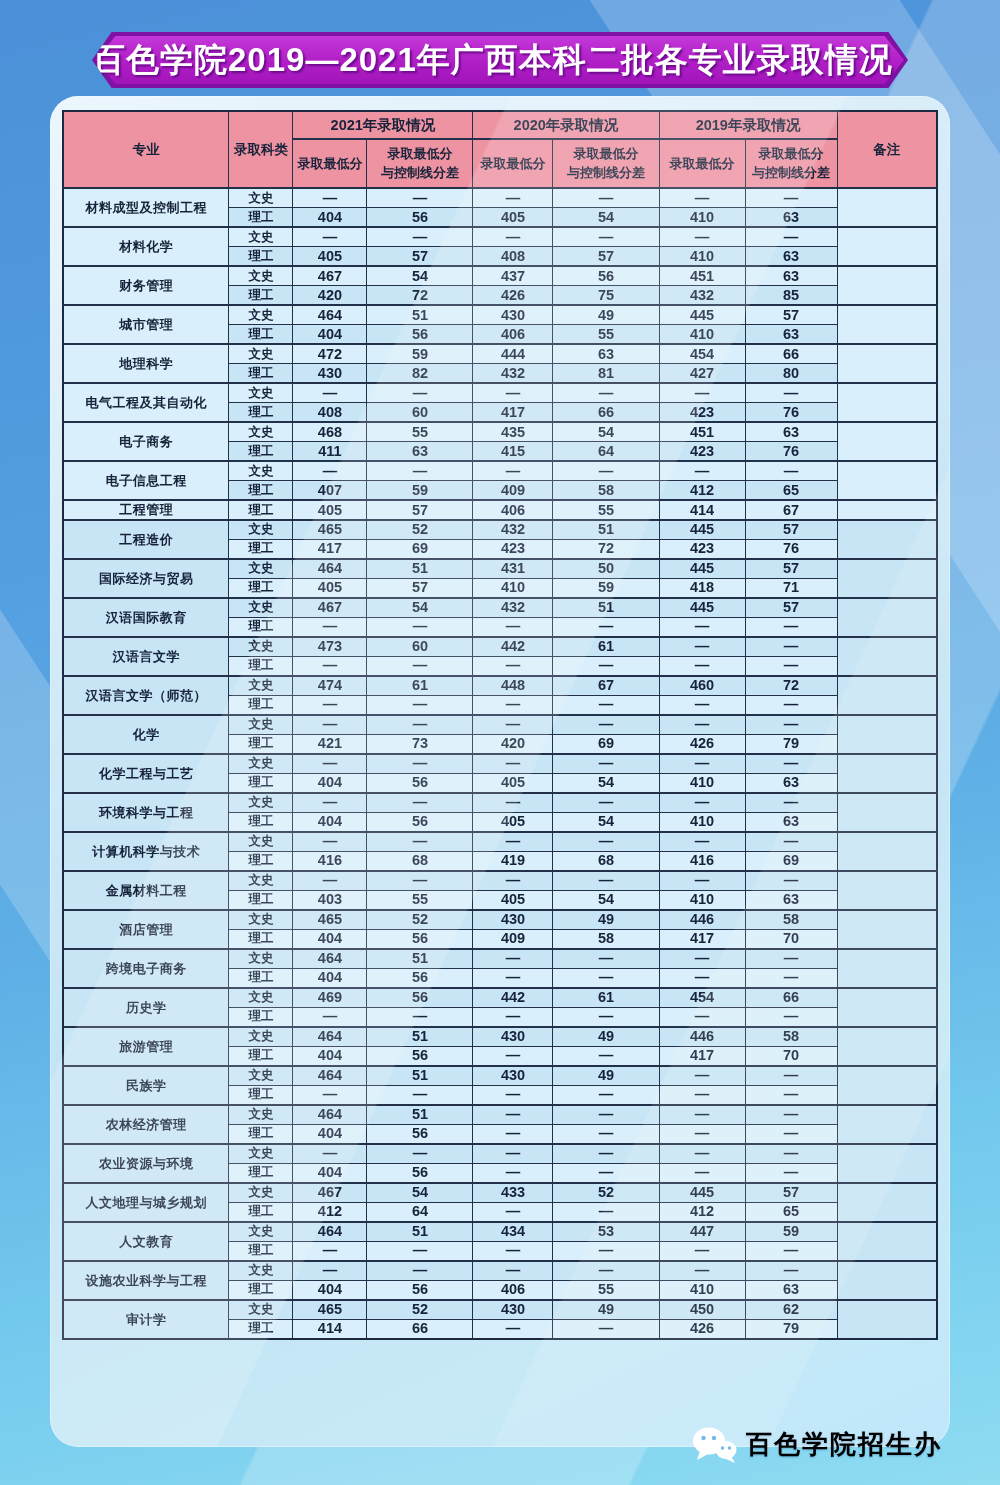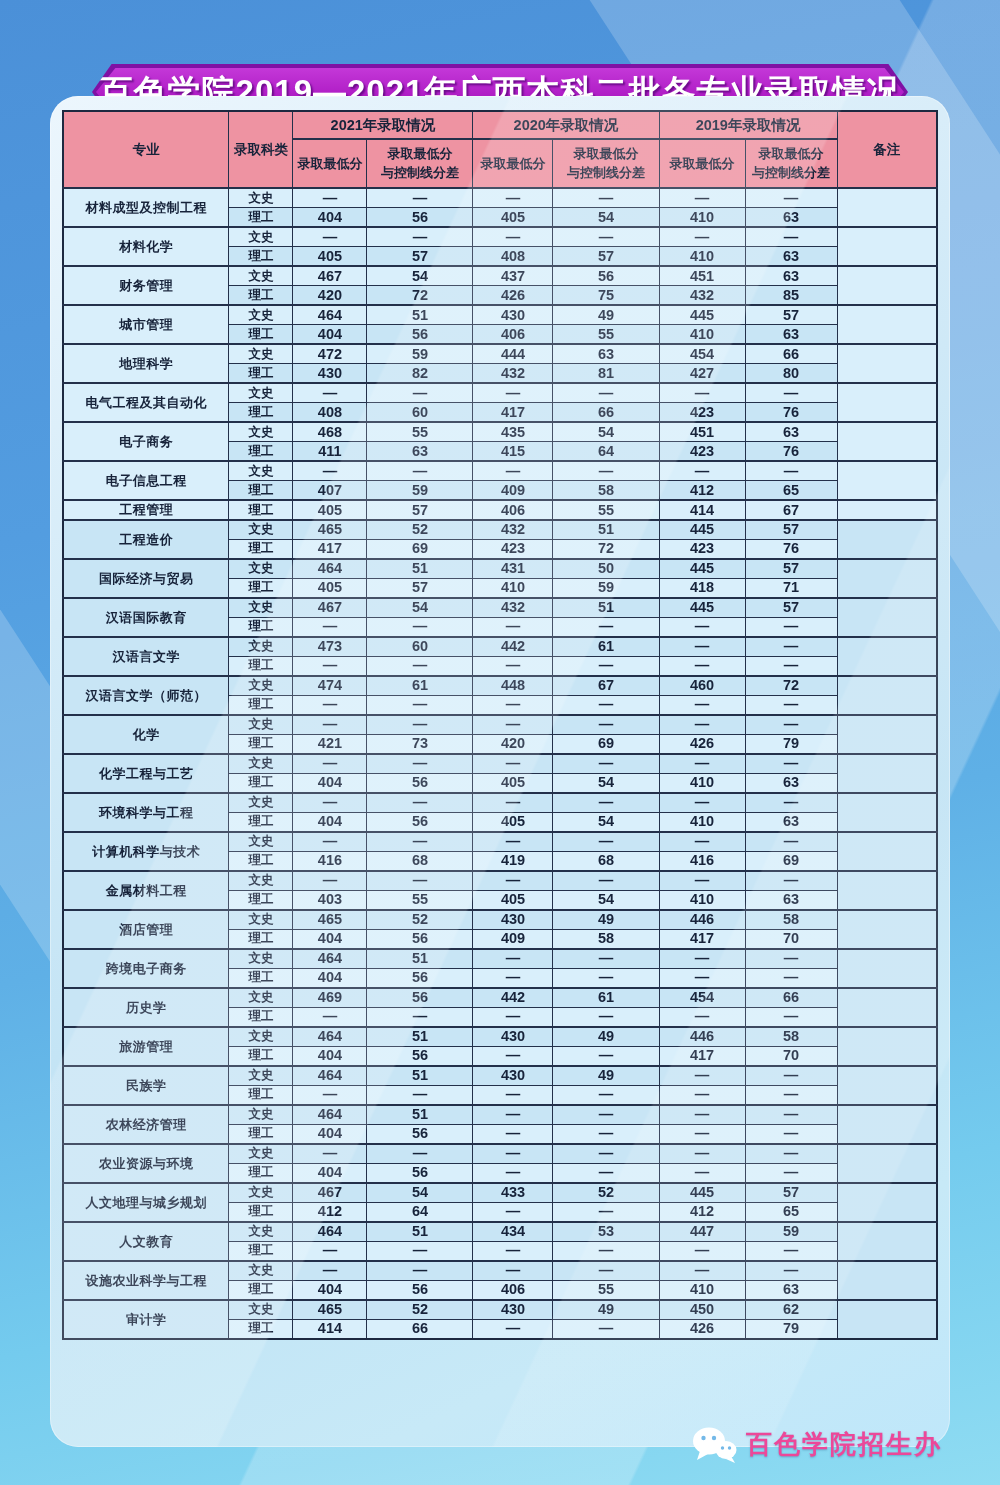--- a/index.html
+++ b/index.html
@@ -21,21 +21,21 @@
   .bg-streak.s1 { width: 260px; height: 900px; left: 790px; top: -180px; }
   .bg-streak.s2 { width: 150px; height: 700px; left: -60px; top: 420px; }
 
   
   .banner-outer {
     position: absolute;
     left: 92px; top: 32px;
     width: 816px; height: 56px;
     background: #7f11a4;
     clip-path: polygon(0 50%, 2.4% 0, 97.6% 0, 100% 50%, 97.6% 100%, 2.4% 100%);
-    display: flex; align-items: center; justify-content: center; margin-top: 32px;
+    display: flex; align-items: center; 
   }
   .banner-inner {
     position: absolute; left: 4px; top: 4px; right: 4px; bottom: 4px;
     background: linear-gradient(180deg, #c438d8 0%, #b01ec6 55%, #a215ba 100%);
     clip-path: polygon(0 50%, 2.4% 0, 97.6% 0, 100% 50%, 97.6% 100%, 2.4% 100%);
   }
   .banner-title {
     position: relative;
     z-index: 1;
     color: #ffffff;
@@ -94,21 +94,21 @@
   td.num   { font-size: 14.5px; font-weight: bold; font-family: "Liberation Sans", "DejaVu Sans", sans-serif; }
 
   
   .wechat {
     position: absolute;
     top: 1424px; right: 58px;
     display: flex; align-items: center; gap: 9px;
     z-index: 3;
   }
   .wechat-label {
-    color: #ec4899;
+    color: #000000;
     font-size: 26px;
     font-weight: bold;
     letter-spacing: 2px;
     text-shadow: 0 1px 2px rgba(40,90,140,0.35);
   }
 </style>
 </head>
 <body>
 
 <div class="bg-streak s1"></div>

